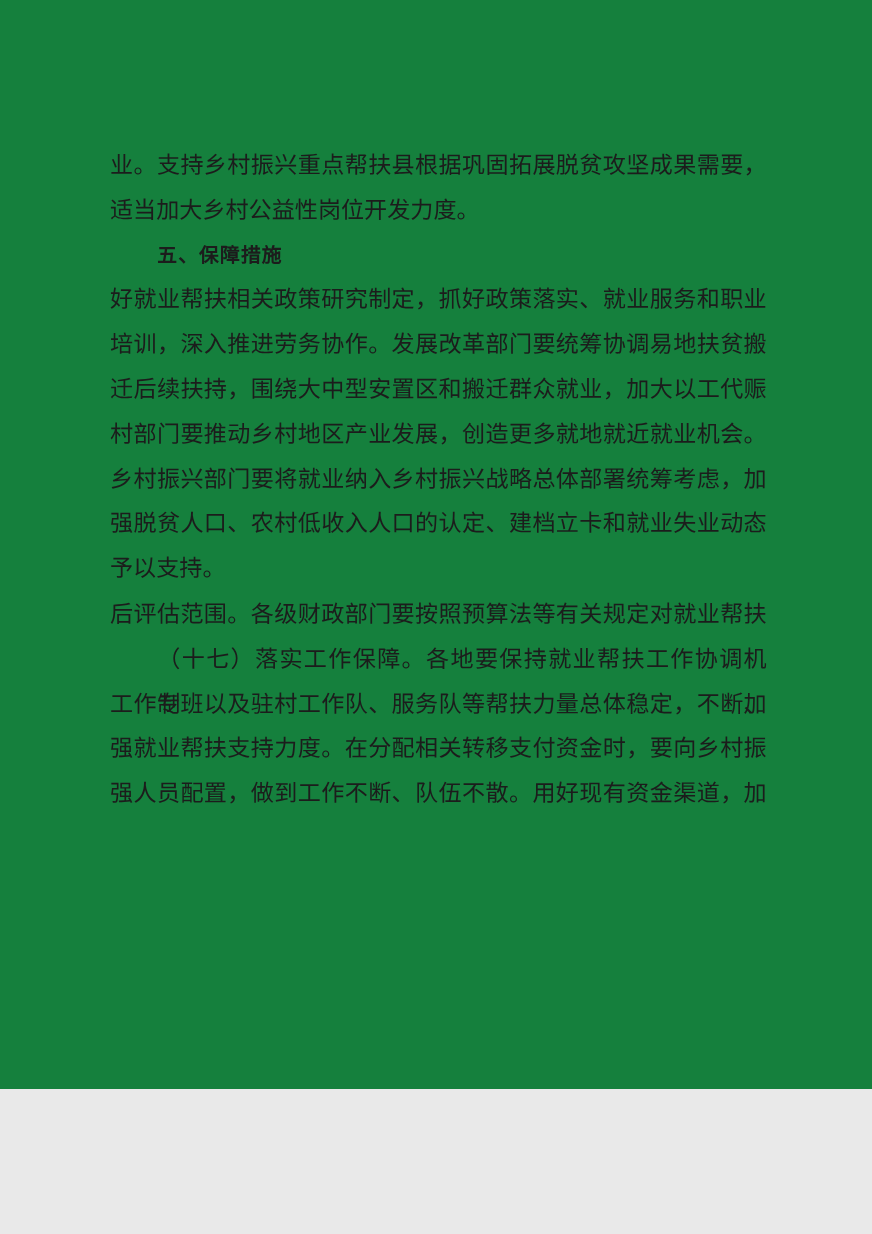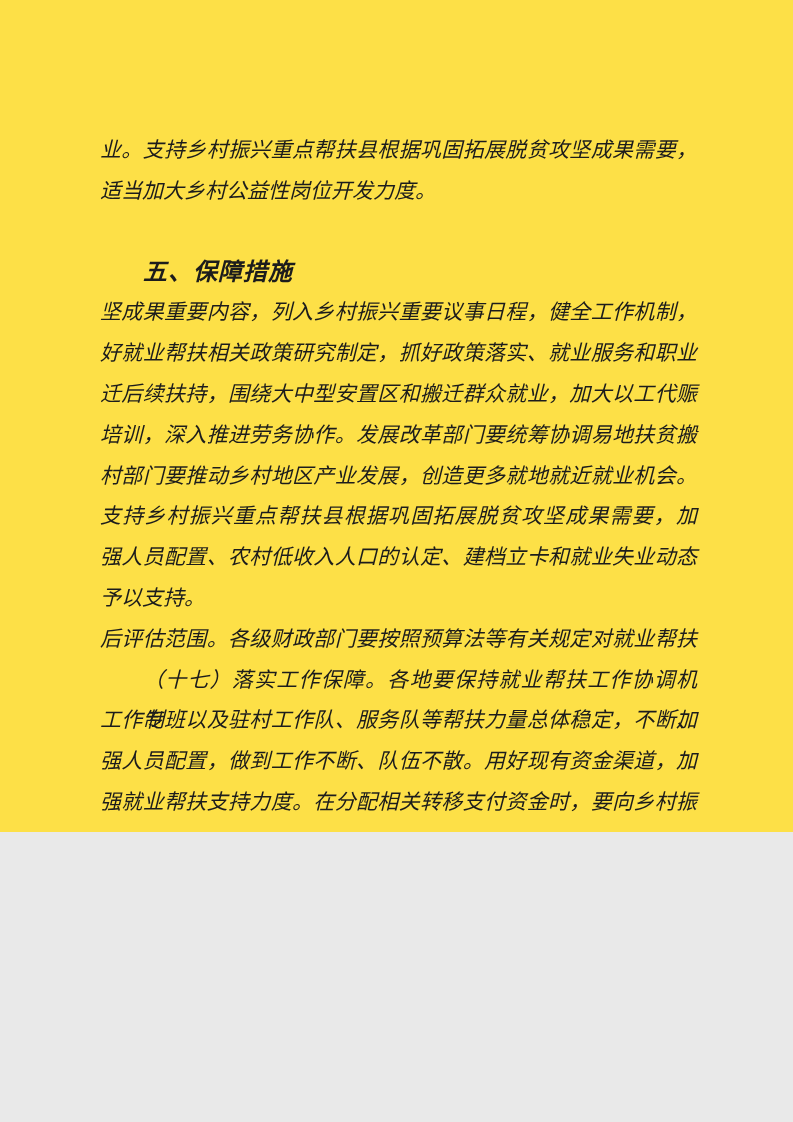--- a/index.html
+++ b/index.html
@@ -3,26 +3,25 @@
 <meta charset="utf-8">
 <style>
   html, body {
     margin: 0;
     padding: 0;
     background: #e9e9e9;
   }
   .page {
     position: relative;
     width: 793px;
-    height: 832px;
+    height: 990px;
     margin: 0 auto;
-    background: #fde047;
+    background: #15803d;
     overflow: hidden;
     color: #1c1c1c;
-    font-style: italic;
   }
   .text-block {
     position: absolute;
     left: 100px;
     top: 130px;
     width: 597px;
   }
   .line {
     display: block;
     height: 40.8px;
@@ -37,51 +36,49 @@
   .line.fill {
     white-space: normal;
     text-align-last: justify;
   }
   .line.indent {
     padding-left: 43px;
   }
   .line.heading {
     font-family: "Liberation Sans", "DejaVu Sans", sans-serif;
     font-weight: 700;
-    font-size: 24px;
+    font-size: 18px;
     letter-spacing: 1px;
-    margin-top: 40px;
   }
   .page-number {
     position: absolute;
     left: 107px;
     top: 1028px;
     font-size: 19px;
     line-height: 28px;
     letter-spacing: 3px;
     font-family: "Liberation Serif", "DejaVu Serif", serif;
     color: #222222;
   }
 </style>
 </head>
 <body>
 
 <div class="page">
   <div class="text-block" id="text-block">
       <div class="line fill">业。支持乡村振兴重点帮扶县根据巩固拓展脱贫攻坚成果需要，</div>
       <div class="line">适当加大乡村公益性岗位开发力度。</div>
       <div class="line heading indent">五、保障措施</div>
-      <div class="line fill">坚成果重要内容，列入乡村振兴重要议事日程，健全工作机制，</div>
       <div class="line fill">好就业帮扶相关政策研究制定，抓好政策落实、就业服务和职业</div>
+      <div class="line fill">培训，深入推进劳务协作。发展改革部门要统筹协调易地扶贫搬</div>
       <div class="line fill">迁后续扶持，围绕大中型安置区和搬迁群众就业，加大以工代赈</div>
-      <div class="line fill">培训，深入推进劳务协作。发展改革部门要统筹协调易地扶贫搬</div>
       <div class="line fill">村部门要推动乡村地区产业发展，创造更多就地就近就业机会。</div>
-      <div class="line fill">支持乡村振兴重点帮扶县根据巩固拓展脱贫攻坚成果需要，加</div>
-      <div class="line fill">强人员配置、农村低收入人口的认定、建档立卡和就业失业动态</div>
+      <div class="line fill">乡村振兴部门要将就业纳入乡村振兴战略总体部署统筹考虑，加</div>
+      <div class="line fill">强脱贫人口、农村低收入人口的认定、建档立卡和就业失业动态</div>
       <div class="line">予以支持。</div>
       <div class="line fill">后评估范围。各级财政部门要按照预算法等有关规定对就业帮扶</div>
       <div class="line indent fill">（十七）落实工作保障。各地要保持就业帮扶工作协调机制、</div>
       <div class="line fill">工作专班以及驻村工作队、服务队等帮扶力量总体稳定，不断加</div>
+      <div class="line fill">强就业帮扶支持力度。在分配相关转移支付资金时，要向乡村振</div>
       <div class="line fill">强人员配置，做到工作不断、队伍不散。用好现有资金渠道，加</div>
-      <div class="line fill">强就业帮扶支持力度。在分配相关转移支付资金时，要向乡村振</div>
     </div>
   <div class="page-number">– 10 –</div>
 </div>
 
 </body></html>

